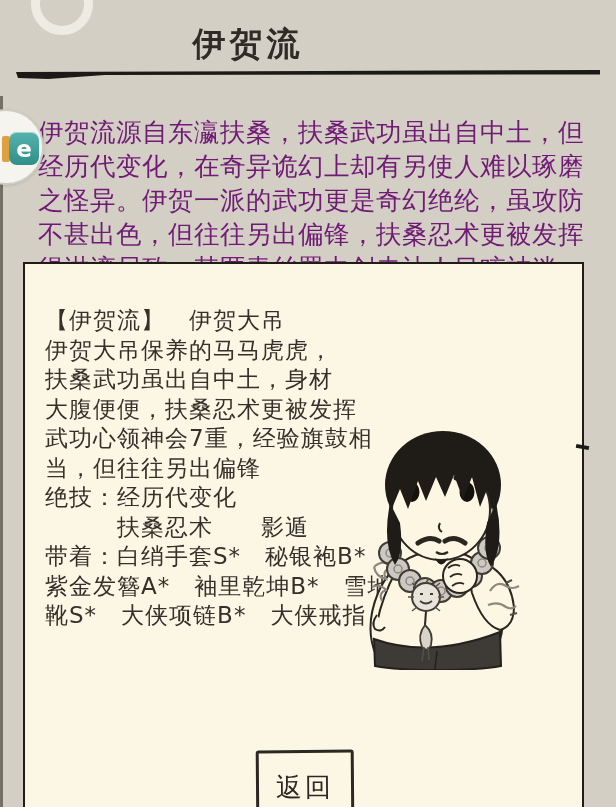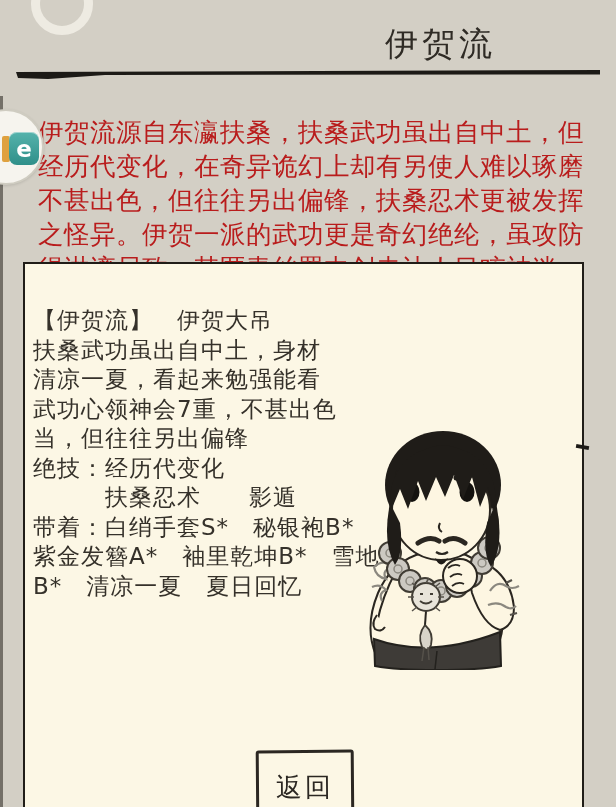--- a/index.html
+++ b/index.html
@@ -6,33 +6,33 @@
   html,body { width:616px; height:807px; }
   body {
     position:relative; overflow:hidden;
     background:#d3cfc5;
     font-family:"DejaVu Sans", sans-serif;
     color:#3a362e;
   }
   
   .page-title {
     position:absolute; top:22px; left:0; width:496px;
-    text-align:right; font-size:33px; font-weight:400;
+    text-align:center; font-size:33px; font-weight:700;
     letter-spacing:4px; color:#2f2b25;
   }
   .top-arc {
     position:absolute; left:31px; top:-27px; width:62px; height:62px;
     border:9px solid #efece4; border-radius:50%; opacity:.95;
   }
   .divider { position:absolute; left:10px; top:68px; }
   
   .intro { position:absolute; left:38px; top:115px; z-index:1; }
   .intro .line {
     white-space:pre; font-size:25.5px; line-height:34px;
-    letter-spacing:0.5px; color:#b91c1c;
+    letter-spacing:0.5px; color:#701a75;
   }
   
   .edge-shadow {
     position:absolute; left:0; top:96px; width:3px; height:711px;
     background:rgba(38,34,28,.55); z-index:6;
   }
   
   .float-ball {
     position:absolute; left:-32px; top:109px; width:76px; height:76px;
     border-radius:50%; background:#f6f4ee; border:2px solid #cfccc1;
@@ -52,21 +52,21 @@
   }
   
   .card {
     position:absolute; left:23px; top:262px; width:561px; height:560px;
     background:#fcf7e5; border:2px solid #201d18; z-index:3;
   }
   .card-notch {
     position:absolute; right:-7px; top:181px; width:13px; height:4px;
     background:#1c1a16; transform:rotate(10deg);
   }
-  .card-text { position:absolute; left:8px; top:42px; }
+  .card-text { position:absolute; left:20px; top:42px; }
   .card-text .line {
     white-space:pre; font-size:23px; line-height:29.5px;
     letter-spacing:1px; color:#35312a;
   }
   .portrait { position:absolute; left:335px; top:161px; }
   
   .return-btn {
     position:absolute; left:231px; top:486px; width:98px; height:72px;
     border:3px solid #2b2722; border-radius:3px; background:transparent;
     transform:rotate(-0.5deg);
@@ -82,48 +82,49 @@
 
 <div class="top-arc"></div>
 
 <svg class="divider" width="596" height="13" viewBox="0 0 596 13">
   <path d="M6,4 L590,2 L590,6.5 L95,7 L38,11 L8,10 Z" fill="#1c1a16"></path>
 </svg>
 
 <div class="intro">
   <div class="line">伊贺流源自东瀛扶桑，扶桑武功虽出自中土，但</div>
   <div class="line">经历代变化，在奇异诡幻上却有另使人难以琢磨</div>
+  <div class="line">之怪异。伊贺一派的武功更是奇幻绝纶，虽攻防</div>
   <div class="line">不甚出色，但往往另出偏锋，扶桑忍术更被发挥</div>
-  <div class="line">之怪异。伊贺一派的武功更是奇幻绝纶，虽攻防</div>
   <div class="line">得淋漓尽致，其匿青丝罩中创击让人目眩神迷</div>
 </div>
 
 <div class="edge-shadow"></div>
 
 <div class="float-ball">
   <div class="tab"></div>
   <div class="e-badge">
     <span>e</span>
   </div>
 </div>
 
 <div class="card">
   <div class="card-notch"></div>
 
   <div class="card-text">
     <div class="line">【伊贺流】　伊贺大吊</div>
+    <div class="line">伊贺大吊保养的马马虎虎，</div>
     <div class="line">扶桑武功虽出自中土，身材</div>
-    <div class="line">清凉一夏，看起来勉强能看</div>
-    <div class="line">武功心领神会7重，不甚出色</div>
+    <div class="line">大腹便便，扶桑忍术更被发挥</div>
+    <div class="line">武功心领神会7重，经验旗鼓相</div>
     <div class="line">当，但往往另出偏锋</div>
     <div class="line">绝技：经历代变化</div>
     <div class="line">　　　扶桑忍术　　影遁</div>
     <div class="line">带着：白绡手套S*　秘银袍B*</div>
     <div class="line">紫金发簪A*　袖里乾坤B*　雪地</div>
-    <div class="line">B*　清凉一夏　夏日回忆</div>
+    <div class="line">靴S*　大侠项链B*　大侠戒指</div>
   </div>
 
   <svg class="portrait" width="170" height="245" viewBox="0 0 170 245">
 
     <g>
       <path d="M56,130 Q30,140 18,168 Q4,202 16,230 Q40,243 76,243 Q116,243 136,226 Q149,196 139,165 Q128,140 106,130 Q82,122 56,130 Z" fill="#fdf6e2" stroke="#2a2620" stroke-width="2"></path>
 
       <path d="M36,146 Q22,172 17,198" fill="none" stroke="#2a2620" stroke-width="2"></path>
       <path d="M17,190 q-6,8 -2,14 q6,4 10,-2" fill="#fdf6e2" stroke="#2a2620" stroke-width="2"></path>
 

